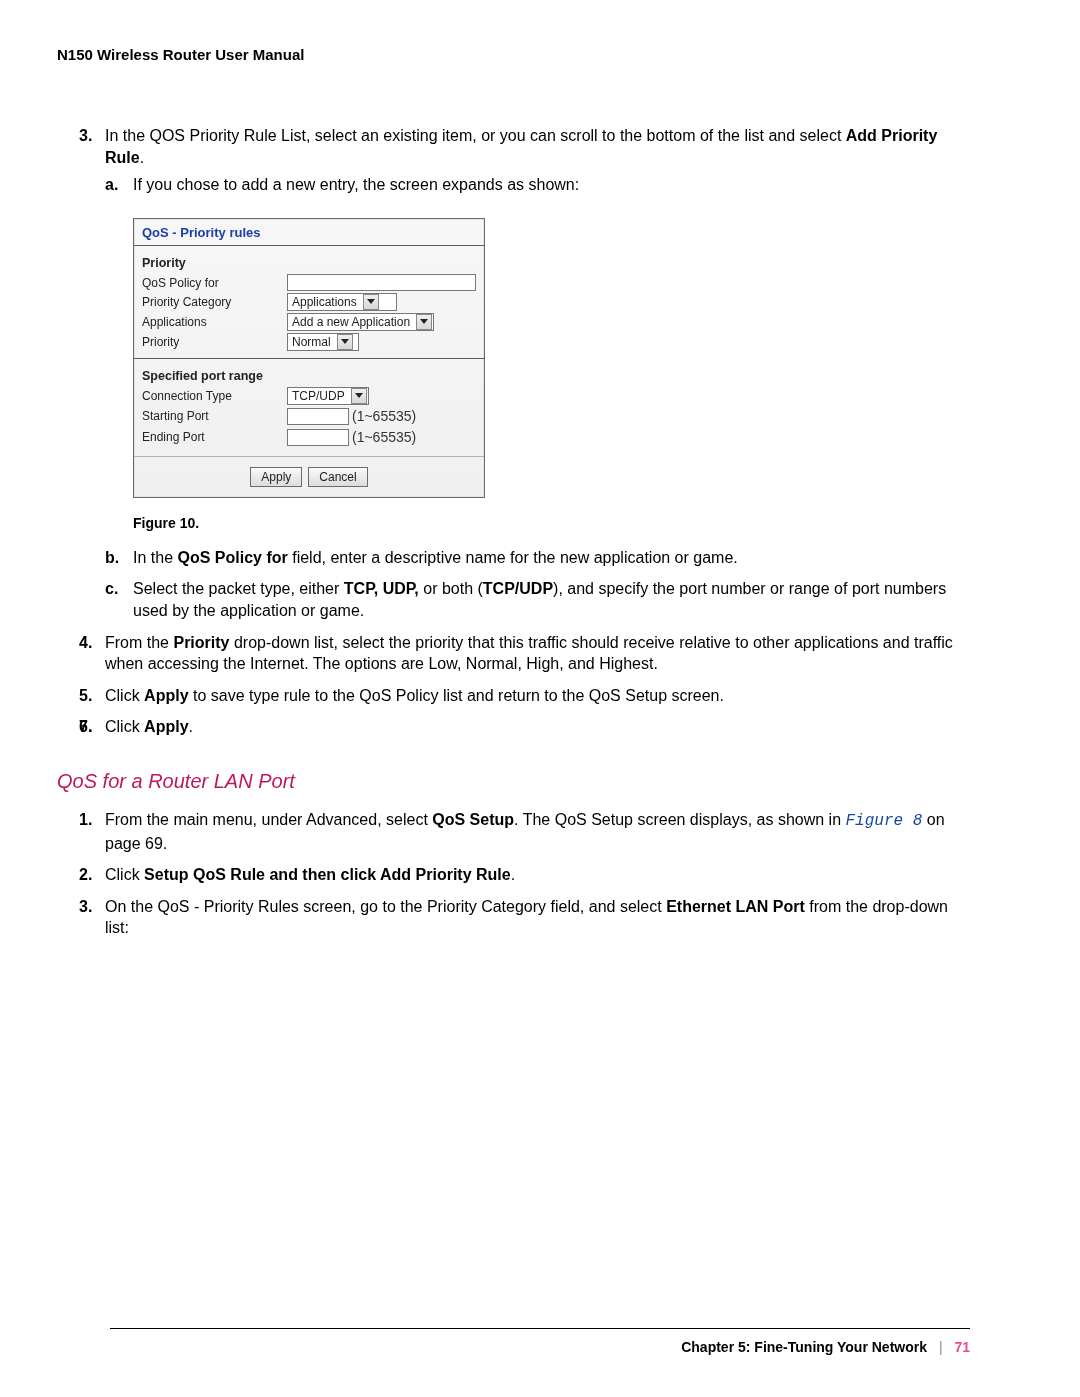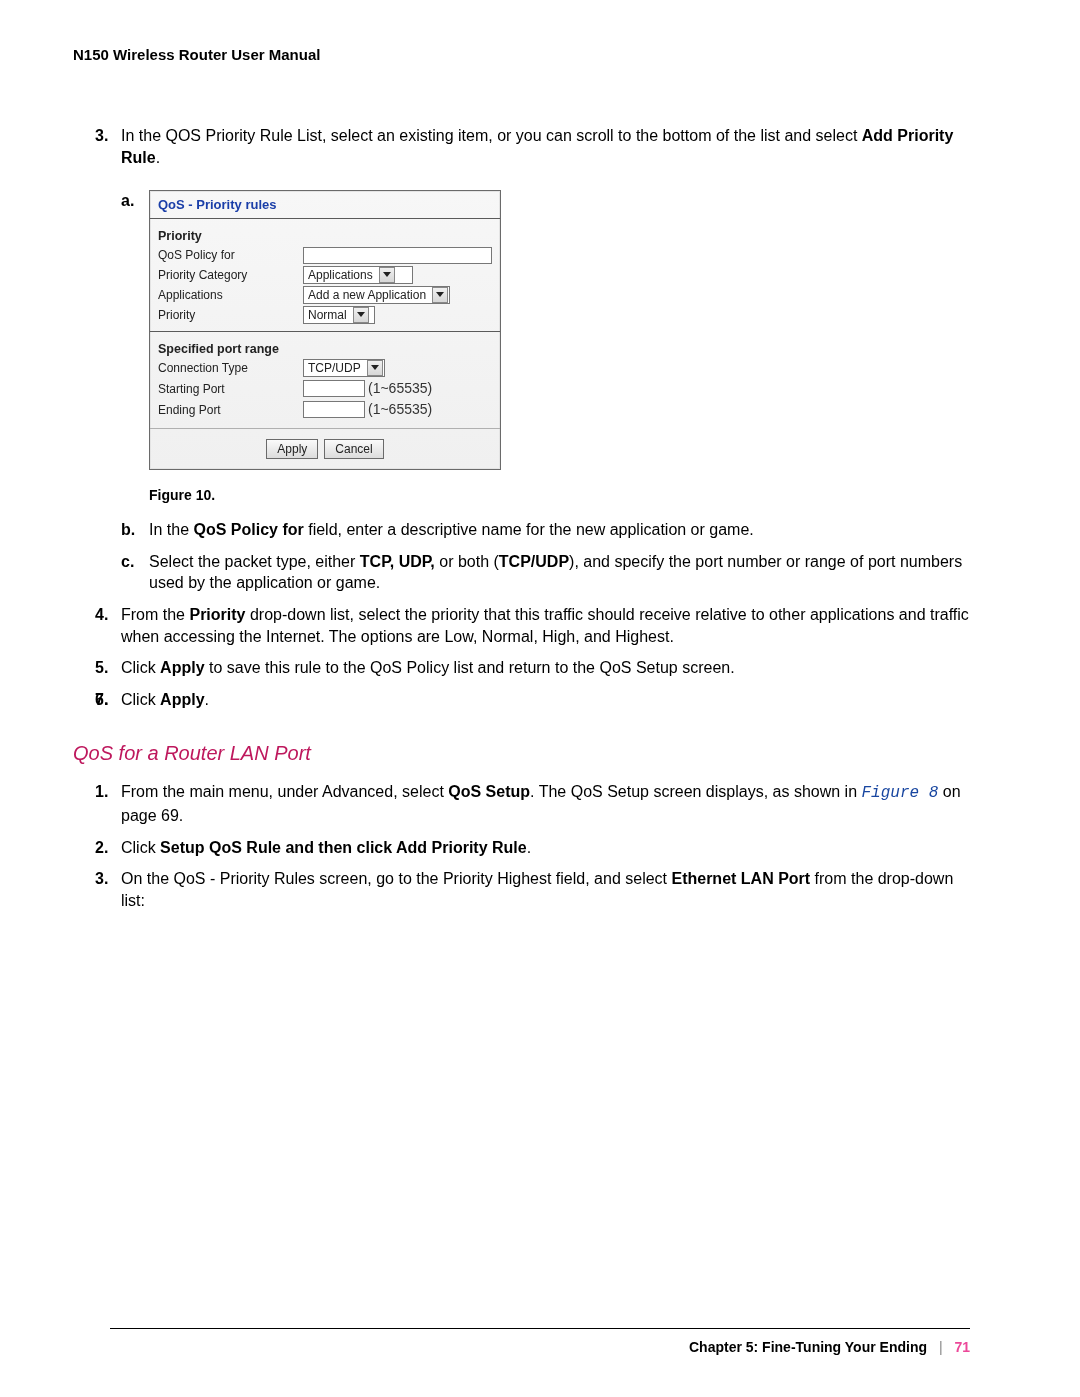--- a/index.html
+++ b/index.html
@@ -6,21 +6,21 @@
     margin: 0;
     padding: 0;
     background: #fff;
     font-family: Arial, Helvetica, sans-serif;
     color: #000;
   }
   .page {
     width: 1080px;
     height: 1397px;
     box-sizing: border-box;
-    padding: 40px 110px 30px 73px;
+    padding: 40px 110px 30px 57px;
     position: relative;
   }
   .header-title {
     font-weight: bold;
     font-size: 15px;
     margin-top: 6px;
     margin-bottom: 62px;
     margin-left: 0;
   }
   .content {
@@ -207,20 +207,21 @@
   <div class="content">
     <ol class="main-list">
       <li>
         <span class="num">3.</span>
         <span>
           <span>In the QOS Priority Rule List, select an existing item, or you can scroll to the bottom of the list and select </span><span class="bold">Add Priority Rule</span><span>.</span>
         </span>
         <ol class="sub-list">
           <li>
             <span class="letter">a.</span>
+            <span>If you chose to add a new entry, the screen expands as shown:</span>
 
             <div class="figure-wrap">
               <div class="figure-panel">
                 <div class="panel-title">QoS - Priority rules</div>
                 <hr class="panel-hr">
                 <div class="panel-section">
                   <div class="panel-row">
                       <span class="panel-label bold-label">Priority</span>
                     </div>
                   <div class="panel-row">
@@ -312,21 +313,21 @@
       </li>
       <li>
         <span class="num">4.</span>
         <span>
           <span>From the </span><span class="bold">Priority</span><span> drop-down list, select the priority that this traffic should receive relative to other applications and traffic when accessing the Internet. The options are Low, Normal, High, and Highest.</span>
         </span>
       </li>
       <li>
         <span class="num">5.</span>
         <span>
-          <span>Click </span><span class="bold">Apply</span><span> to save this rule to the QoS Policy list and return to the QoS Setup screen.</span>
+          <span>Click </span><span class="bold">Apply</span><span> to save type rule to the QoS Policy list and return to the QoS Setup screen.</span>
         </span>
       </li>
       <li>
         <span class="num">6.</span>
       </li>
       <li>
         <span class="num">7.</span>
         <span>
           <span>Click </span><span class="bold">Apply</span><span>.</span>
         </span>
@@ -344,24 +345,24 @@
       </li>
       <li>
         <span class="num">2.</span>
         <span>
           <span>Click </span><span class="bold">Setup QoS Rule and then click Add Priority Rule</span><span>.</span>
         </span>
       </li>
       <li>
         <span class="num">3.</span>
         <span>
-          <span>On the QoS - Priority Rules screen, go to the Priority Highest field, and select </span><span class="bold">Ethernet LAN Port</span><span> from the drop-down list:</span>
+          <span>On the QoS - Priority Rules screen, go to the Priority Category field, and select </span><span class="bold">Ethernet LAN Port</span><span> from the drop-down list:</span>
         </span>
       </li>
     </ol>
   </div>
 
   <div class="footer">
-    <span>Chapter 5:  Fine-Tuning Your Ending</span>
+    <span>Chapter 5:  Fine-Tuning Your Network</span>
     <span class="sep">|</span>
     <span class="pn">71</span>
   </div>
 </div>
 
 </body></html>

